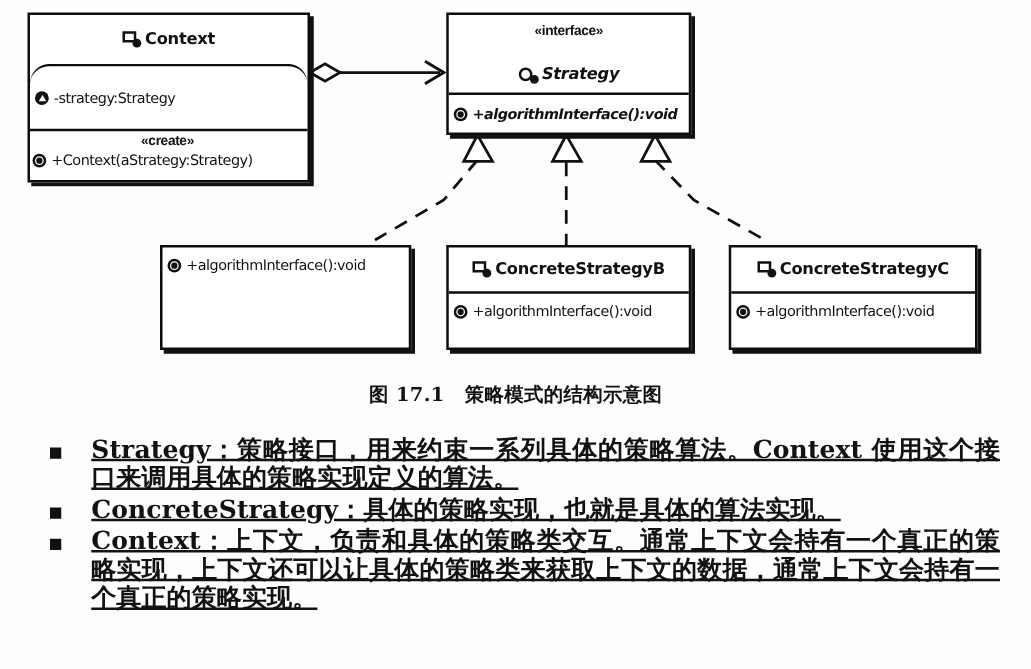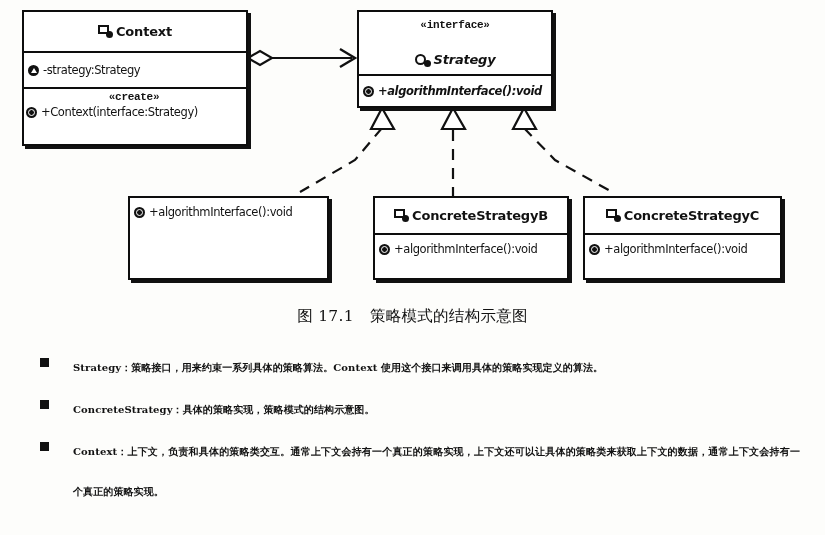--- a/index.html
+++ b/index.html
@@ -64,21 +64,21 @@
     font-family: "DejaVu Sans", sans-serif;
     font-weight: bold;
     font-size: 13px;
     letter-spacing: -0.2px;
     white-space: nowrap;
   }
   .cls-name.iface {
     font-style: italic;
   }
   .stereotype {
-    font-family: Liberation Mono, monospace;
+    font-family: Liberation Sans, sans-serif;
     font-size: 11px;
     font-weight: bold;
     letter-spacing: -0.3px;
     line-height: 13px;
   }
   .member {
     display: flex;
     align-items: center;
     gap: 4px;
     font-family: "DejaVu Sans", sans-serif;
@@ -175,21 +175,21 @@
   }
 
   
   #caption {
     position: absolute;
     left: 0;
     top: 306px;
     width: 825px;
     text-align: center;
     font-family: "DejaVu Serif", serif;
-    font-weight: normal;
+    font-weight: bold;
     font-size: 15.5px;
     letter-spacing: 0.3px;
   }
   #caption .fig-no { margin-right: 16px; }
 
   
   #bullets {
     position: absolute;
     left: 40px;
     top: 348px;
@@ -205,24 +205,25 @@
     width: 9px;
     height: 9px;
     background: #111;
     margin-top: 10px;
     margin-right: 24px;
   }
   .bullet-text {
     flex: 1 1 auto;
     font-family: "DejaVu Serif", serif;
     font-weight: bold;
-    font-size: 10px;
-    line-height: 40px;
+    font-size: 20px;
+    line-height: 23px;
     text-align: justify;
     letter-spacing: 0.1px;
+    text-decoration: underline;
   }
 </style>
 </head>
 <body>
 
 <div id="diagram">
 
   <svg id="connectors" viewBox="0 0 825 300" xmlns="http://www.w3.org/2000/svg">
 
     <g>
@@ -250,31 +251,31 @@
   <div class="uml-box" style="left:22px; top:10px; width:226px; height:136px;">
     <div class="compartment head" style="height:39px;">
       <div class="title-row">
         <span class="icon-class">
           <span class="rect"></span>
             <span class="badge"></span>
         </span>
         <span class="cls-name">Context</span>
       </div>
     </div>
-    <div class="compartment" style="height:36px; display:flex; align-items:center;">
+    <div class="compartment" style="height:52px; display:flex; align-items:center;border-radius:16px;">
       <div class="member">
         <span class="icon-attr"></span>
         <span class="mtext">-strategy:Strategy</span>
       </div>
     </div>
     <div class="compartment member-block" style="height:57px;">
       <div class="stereotype" style="text-align:center;">«create»</div>
       <div class="member">
         <span class="icon-method"></span>
-        <span class="mtext">+Context(interface:Strategy)</span>
+        <span class="mtext">+Context(aStrategy:Strategy)</span>
       </div>
     </div>
   </div>
 
   <div class="uml-box" style="left:357px; top:10px; width:196px; height:98px;">
     <div class="compartment head" style="height:62px;">
       <div class="stereotype">«interface»</div>
       <div class="title-row" style="margin-top:20px;">
         <span class="icon-iface">
           <span class="ring"></span>
@@ -293,21 +294,21 @@
 
   <div class="uml-box" style="left:128px; top:196px; width:201px; height:84px;">
     <div class="compartment" style="height:45px; padding-top:6px;">
       <div class="member">
         <span class="icon-method"></span>
         <span class="mtext">+algorithmInterface():void</span>
       </div>
     </div>
   </div>
 
-  <div class="uml-box" style="left:357px; top:196px; width:196px; height:84px;margin-left:16px;">
+  <div class="uml-box" style="left:357px; top:196px; width:196px; height:84px;">
     <div class="compartment head" style="height:35px;">
       <div class="title-row">
         <span class="icon-class">
           <span class="rect"></span>
             <span class="badge"></span>
         </span>
         <span class="cls-name">ConcreteStrategyB</span>
       </div>
     </div>
     <div class="compartment" style="height:45px; padding-top:6px;">
@@ -341,19 +342,19 @@
   <span class="fig-no">图 17.1</span><span>策略模式的结构示意图</span>
 </div>
 
 <div id="bullets">
   <div class="bullet-item">
     <span class="bullet-mark"></span>
     <span class="bullet-text">Strategy：策略接口，用来约束一系列具体的策略算法。Context 使用这个接口来调用具体的策略实现定义的算法。</span>
   </div>
   <div class="bullet-item">
     <span class="bullet-mark"></span>
-    <span class="bullet-text">ConcreteStrategy：具体的策略实现，策略模式的结构示意图。</span>
+    <span class="bullet-text">ConcreteStrategy：具体的策略实现，也就是具体的算法实现。</span>
   </div>
   <div class="bullet-item">
     <span class="bullet-mark"></span>
     <span class="bullet-text">Context：上下文，负责和具体的策略类交互。通常上下文会持有一个真正的策略实现，上下文还可以让具体的策略类来获取上下文的数据，通常上下文会持有一个真正的策略实现。</span>
   </div>
 </div>
 
 </body></html>

